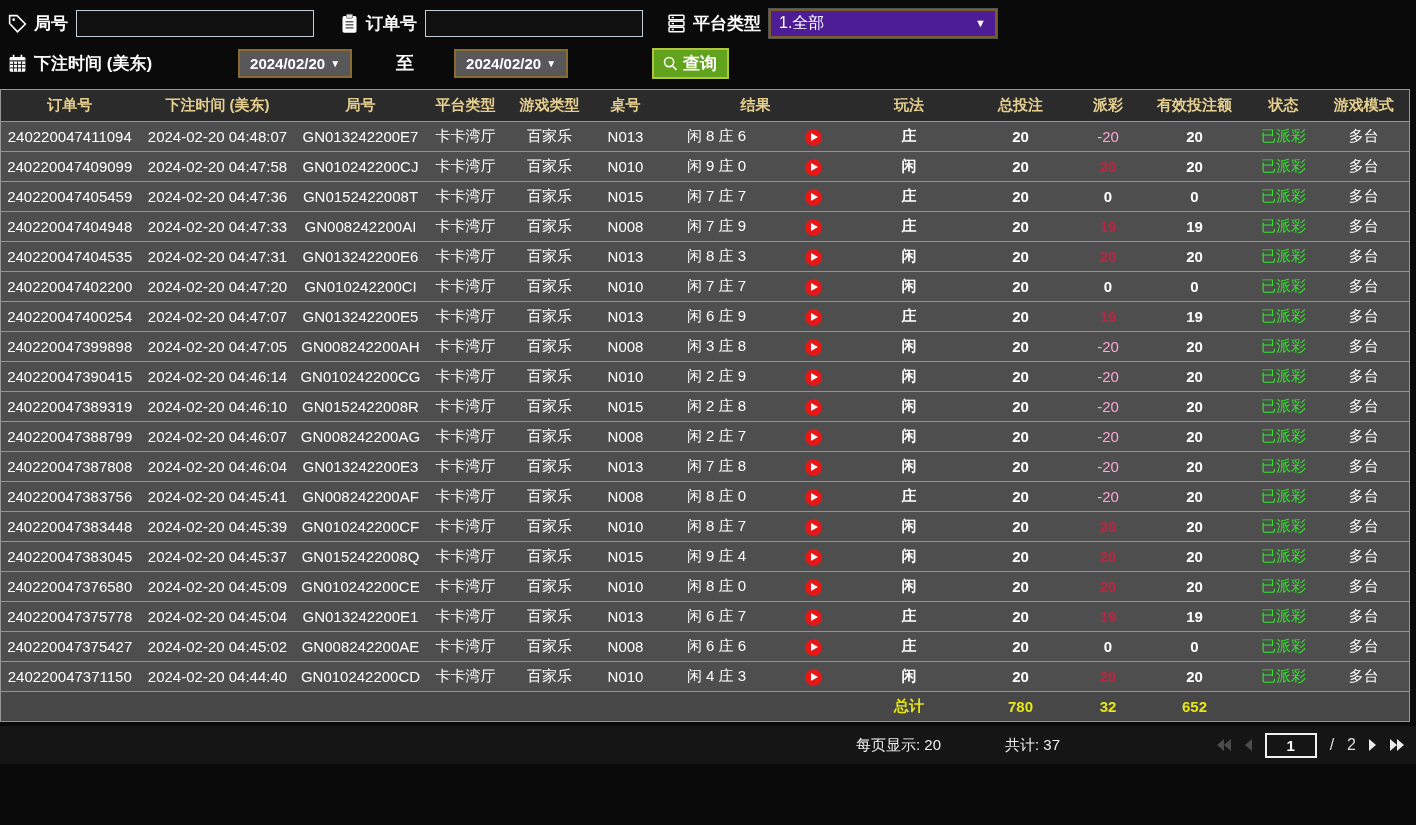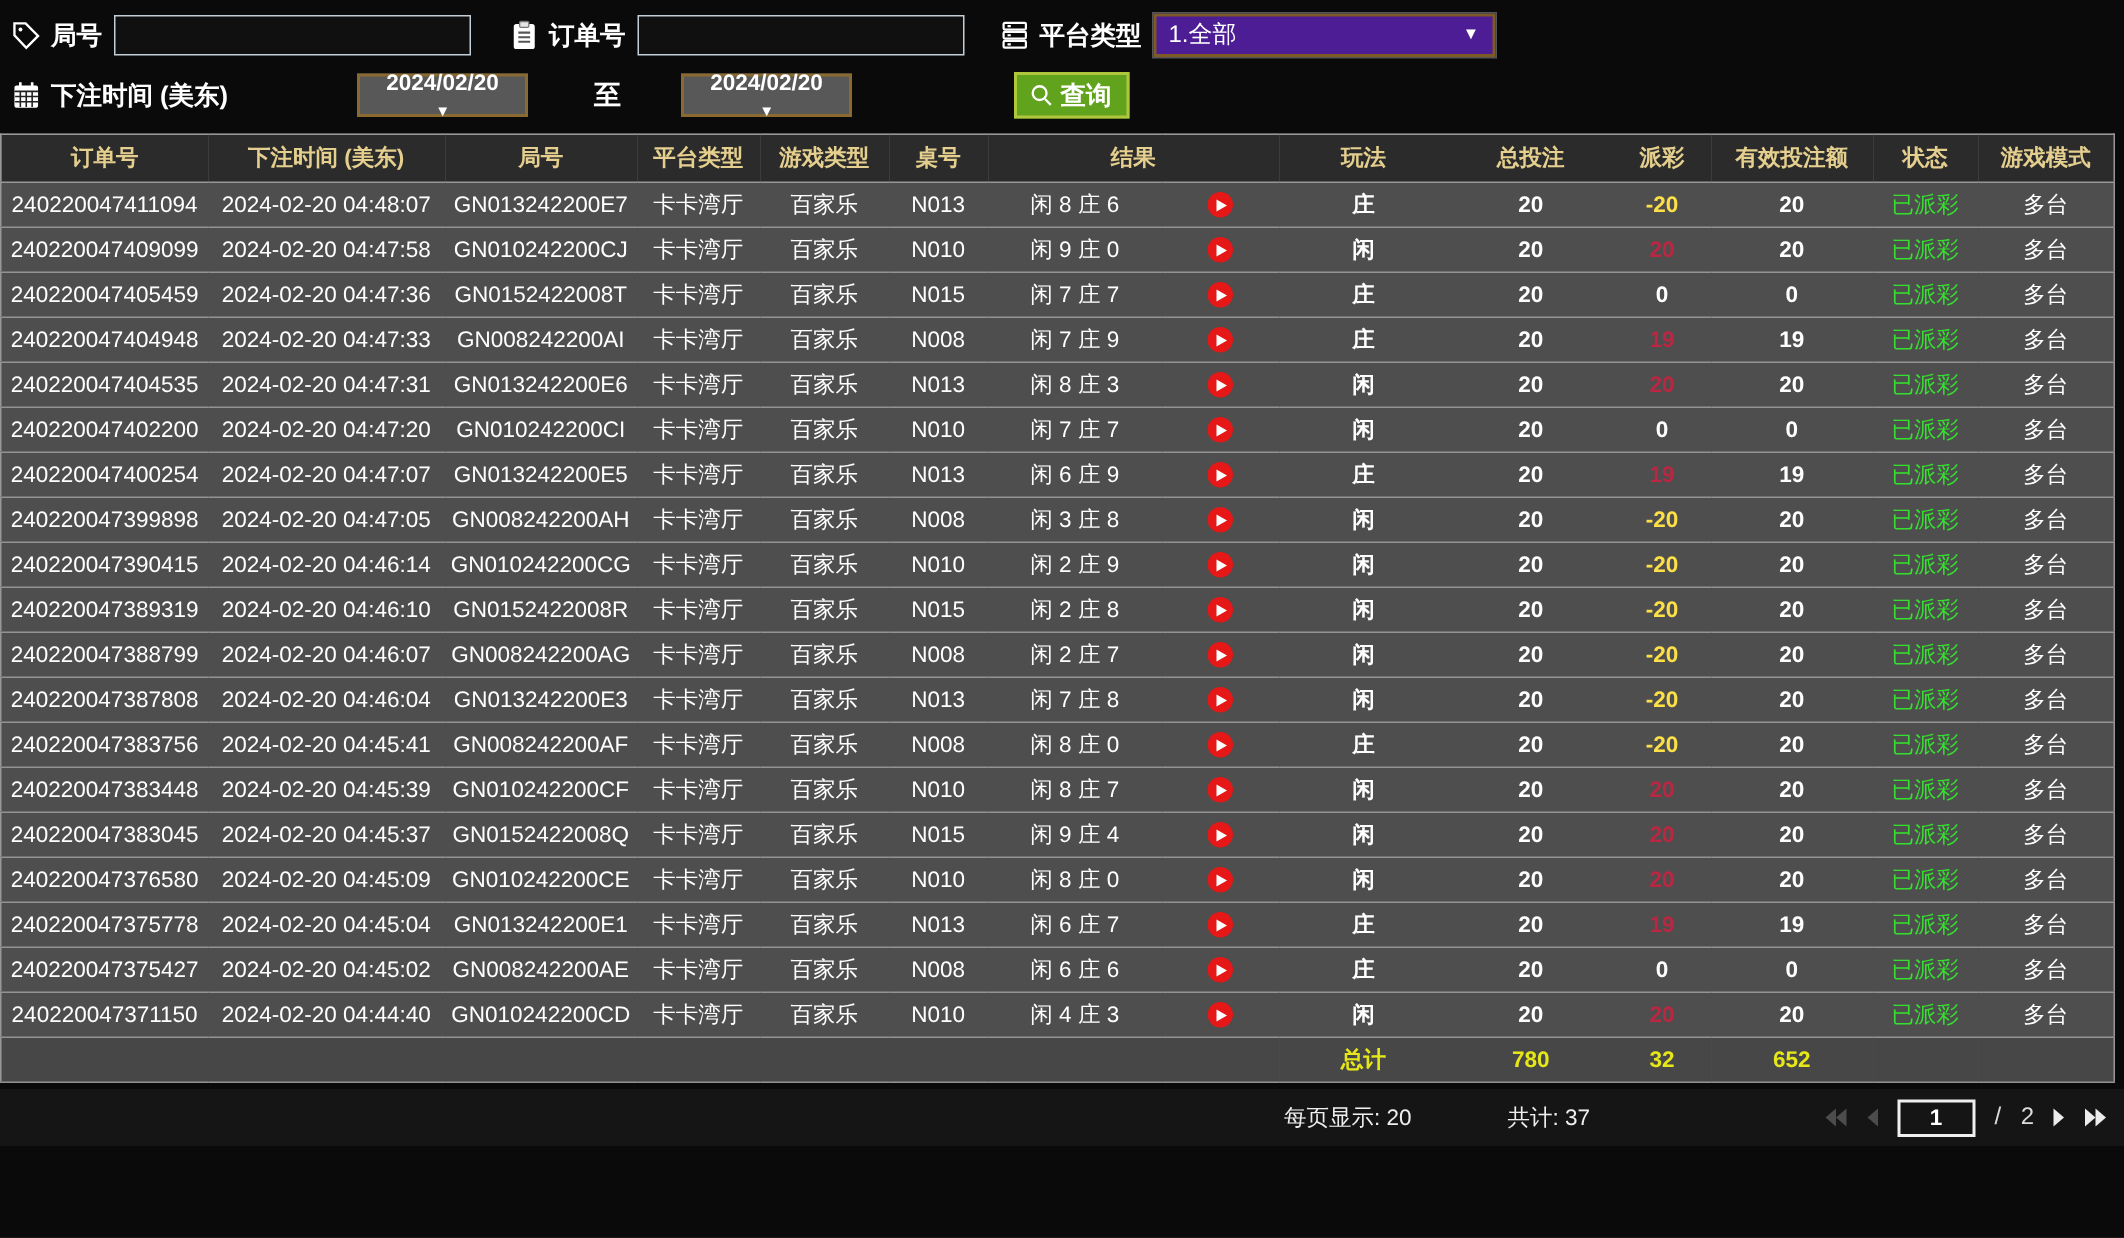--- a/index.html
+++ b/index.html
@@ -27,21 +27,20 @@
     border: 2px solid #7d5a26; outline: 1px solid #555;
     display: flex; align-items: center; padding: 0 8px; cursor: pointer;
   }
   .sel-box .sel-val { font-size: 16px; color: #fff; }
   .sel-box .arrow { position: absolute; right: 9px; font-size: 11px; color: #fff; }
   .date-btn {
     width: 114px; height: 29px; background: #585858; border: 2px solid #8a6a30;
     color: #fff; font-weight: 700; font-size: 15px;
     display: flex; align-items: center; justify-content: center; gap: 5px; cursor: pointer;
     font-family: "Liberation Sans", sans-serif;
-    flex-direction: column;
   }
   .date-btn .arrow { font-size: 10px; }
   .to-label { font-weight: 700; font-size: 18px; color: #fff; }
   .search-btn {
     height: 31px; padding: 0 10px 0 7px; background: #61a31d; border: 2px solid #aec73c;
     color: #fff; font-weight: 700; font-size: 17px;
     display: flex; align-items: center; gap: 4px; cursor: pointer;
     font-family: "Liberation Sans", sans-serif;
   }
   
@@ -54,21 +53,21 @@
     background: #2b2b2b; color: #e5cf8e; font-weight: 700; font-size: 15px;
     height: 32px; border-bottom: 1px solid #979797; text-align: center;
     overflow: hidden; white-space: nowrap;
   }
   tbody td, tfoot td {
     height: 30px; text-align: center; color: #fff; font-size: 15px;
     border-bottom: 1px solid #939393; overflow: hidden; white-space: nowrap;
   }
   td.bold { font-weight: 700; }
   td.pay-pos { color: #bb2742; font-weight: 700; }
-  td.pay-neg { color: #fde047; font-weight: 700; }
+  td.pay-neg { color: #f9a8d4; font-weight: 400; }
   td.pay-zero { color: #fff; font-weight: 700; }
   td.status { color: #35e02f; font-weight: 400; }
   tfoot td { background: #474747; color: #e6e718; font-weight: 700; font-size: 15px; }
   .play-btn {
     display: inline-flex; align-items: center; justify-content: center;
     width: 17px; height: 17px; border-radius: 50%; background: #e51717;
     vertical-align: middle; cursor: pointer;
   }
   .play-btn .tri {
     width: 0; height: 0; margin-left: 2px;
@@ -150,21 +149,21 @@
     <span class="fld-label">下注时间 (美东)</span>
     <button class="date-btn" style="margin-left:78px">
       <span>2024/02/20</span>
         <span class="arrow">▼</span>
     </button>
     <span class="to-label" style="margin-left:44px">至</span>
     <button class="date-btn" style="margin-left:40px">
       <span>2024/02/20</span>
         <span class="arrow">▼</span>
     </button>
-    <button class="search-btn" style="margin-left:108px">
+    <button class="search-btn" style="margin-left:84px">
       <span class="icon" style="width:18px;height:18px">
         <svg viewBox="0 0 24 24" width="17" height="17" fill="none" stroke="#fff" stroke-width="2.2">
             <circle cx="10" cy="10" r="6.5"></circle>
             <line x1="15" y1="15.5" x2="20.5" y2="21"></line>
           </svg>
       </span>
       <span>查询</span>
     </button>
   </div>
 </div>

